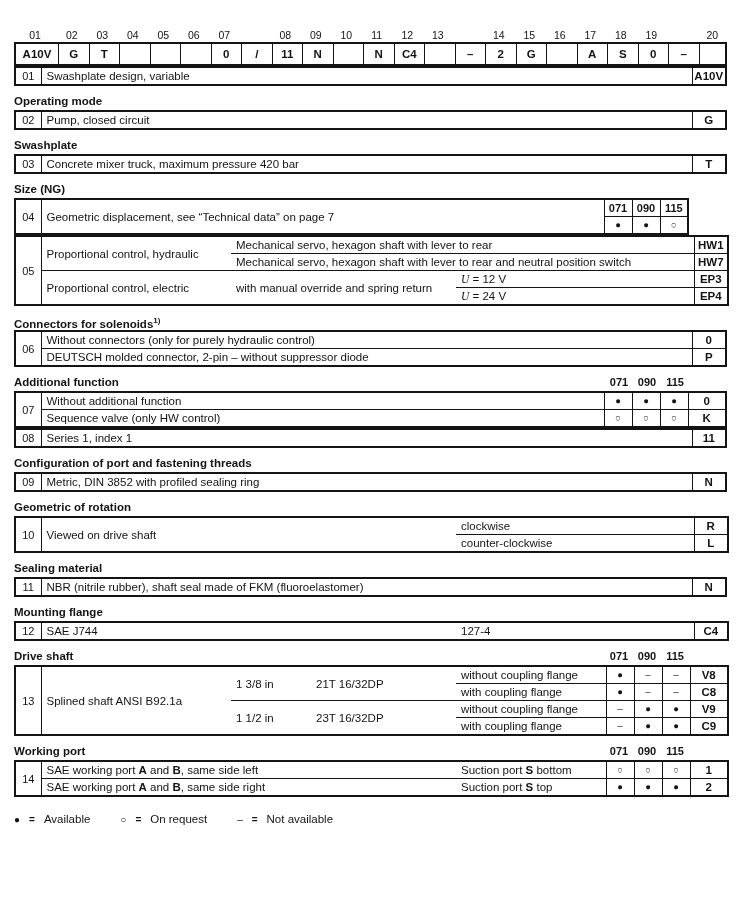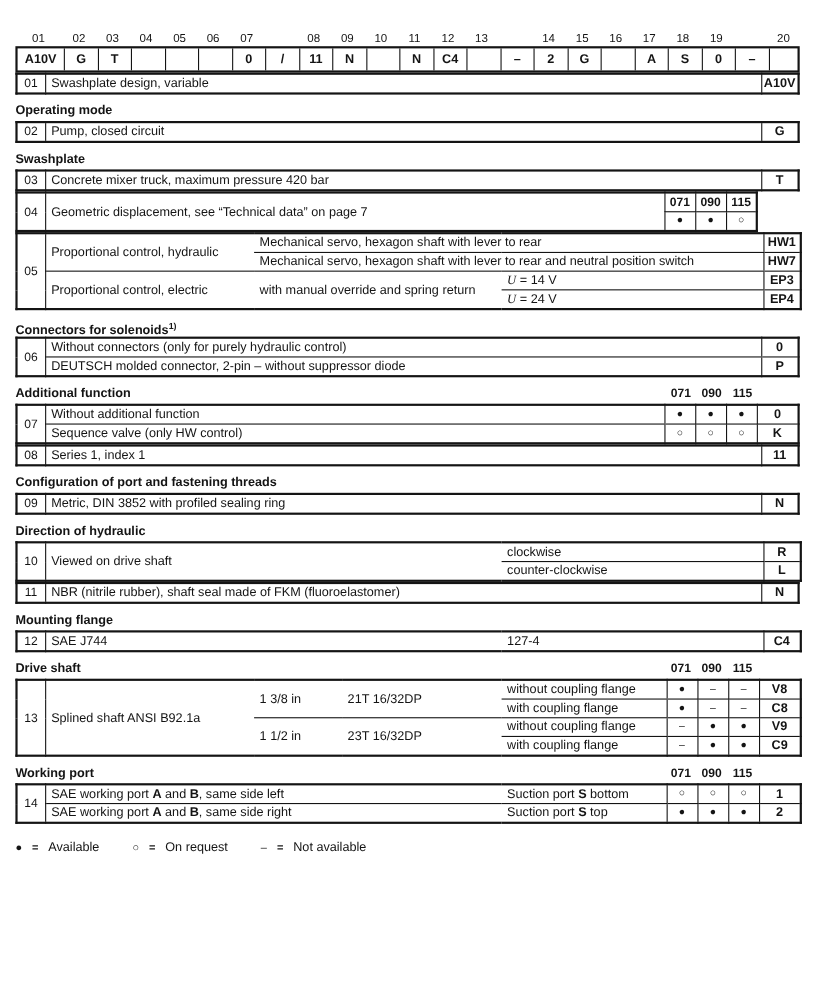--- a/index.html
+++ b/index.html
@@ -137,20 +137,21 @@
       </colgroup>
     <tbody>
         <tr>
       <td class="num">03</td>
       <td>Concrete mixer truck, maximum pressure 420 bar</td>
       <td class="code">T</td>
     </tr>
   </tbody>
     </table>
 
+  <div class="sec-title"><span>Size (NG)</span></div>
   <table class="w675">
     <colgroup>
         <col style="width:26px">
         <col>
         <col style="width:28px">
         <col style="width:28px">
         <col style="width:28px">
       </colgroup>
     <tbody>
         <tr>
@@ -183,21 +184,21 @@
       <td class="bb" colspan="2">Mechanical servo, hexagon shaft with lever to rear</td>
       <td class="code bb">HW1</td>
     </tr>
     <tr>
       <td class="bb" colspan="2">Mechanical servo, hexagon shaft with lever to rear and neutral position switch</td>
       <td class="code bb">HW7</td>
     </tr>
     <tr>
       <td rowspan="2">Proportional control, electric</td>
       <td rowspan="2">with manual override and spring return</td>
-      <td class="bb"><i class="iu">U</i><span> = 14 V</span></td>
+      <td class="bb"><i class="iu">U</i><span> = 12 V</span></td>
       <td class="code bb">EP3</td>
     </tr>
     <tr>
       <td><i class="iu">U</i><span> = 24 V</span></td>
       <td class="code">EP4</td>
     </tr>
   </tbody>
     </table>
 
   <div class="sec-title"><span>Connectors for solenoids</span><sup>1)</sup></div>
@@ -280,21 +281,21 @@
       </colgroup>
     <tbody>
         <tr>
       <td class="num">09</td>
       <td>Metric, DIN 3852 with profiled sealing ring</td>
       <td class="code">N</td>
     </tr>
   </tbody>
     </table>
 
-  <div class="sec-title"><span>Direction of hydraulic</span></div>
+  <div class="sec-title"><span>Geometric of rotation</span></div>
   <table class="w713">
     <colgroup>
         <col style="width:26px">
         <col style="width:415px">
         <col style="width:238px">
         <col style="width:34px">
       </colgroup>
     <tbody>
         <tr>
       <td class="num" rowspan="2">10</td>
@@ -302,20 +303,21 @@
       <td class="bb">clockwise</td>
       <td class="code bb">R</td>
     </tr>
     <tr>
       <td>counter-clockwise</td>
       <td class="code">L</td>
     </tr>
   </tbody>
     </table>
 
+  <div class="sec-title"><span>Sealing material</span></div>
   <table class="w713">
     <colgroup>
         <col style="width:26px">
         <col>
         <col style="width:34px">
       </colgroup>
     <tbody>
         <tr>
       <td class="num">11</td>
       <td>NBR (nitrile rubber), shaft seal made of FKM (fluoroelastomer)</td>

